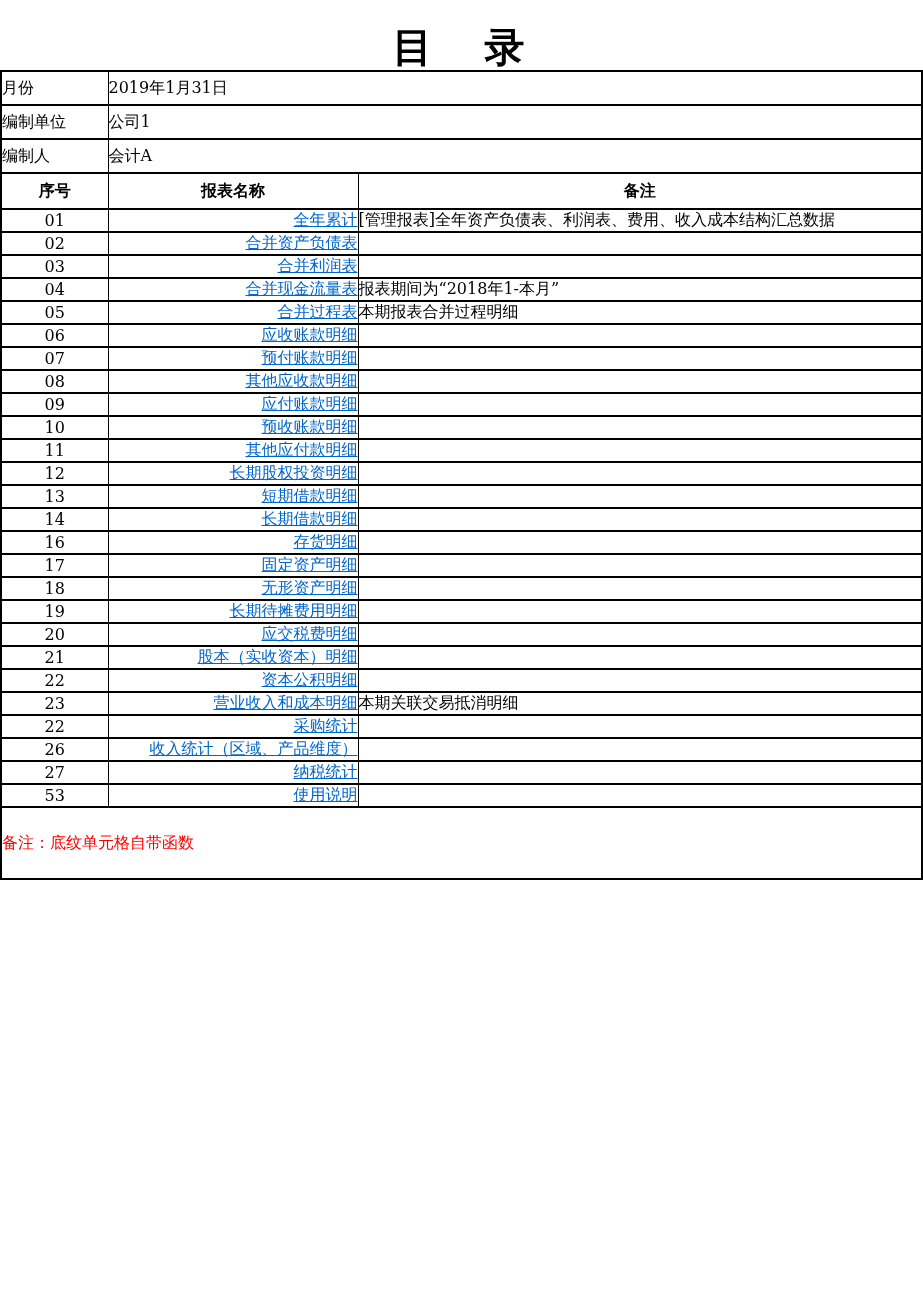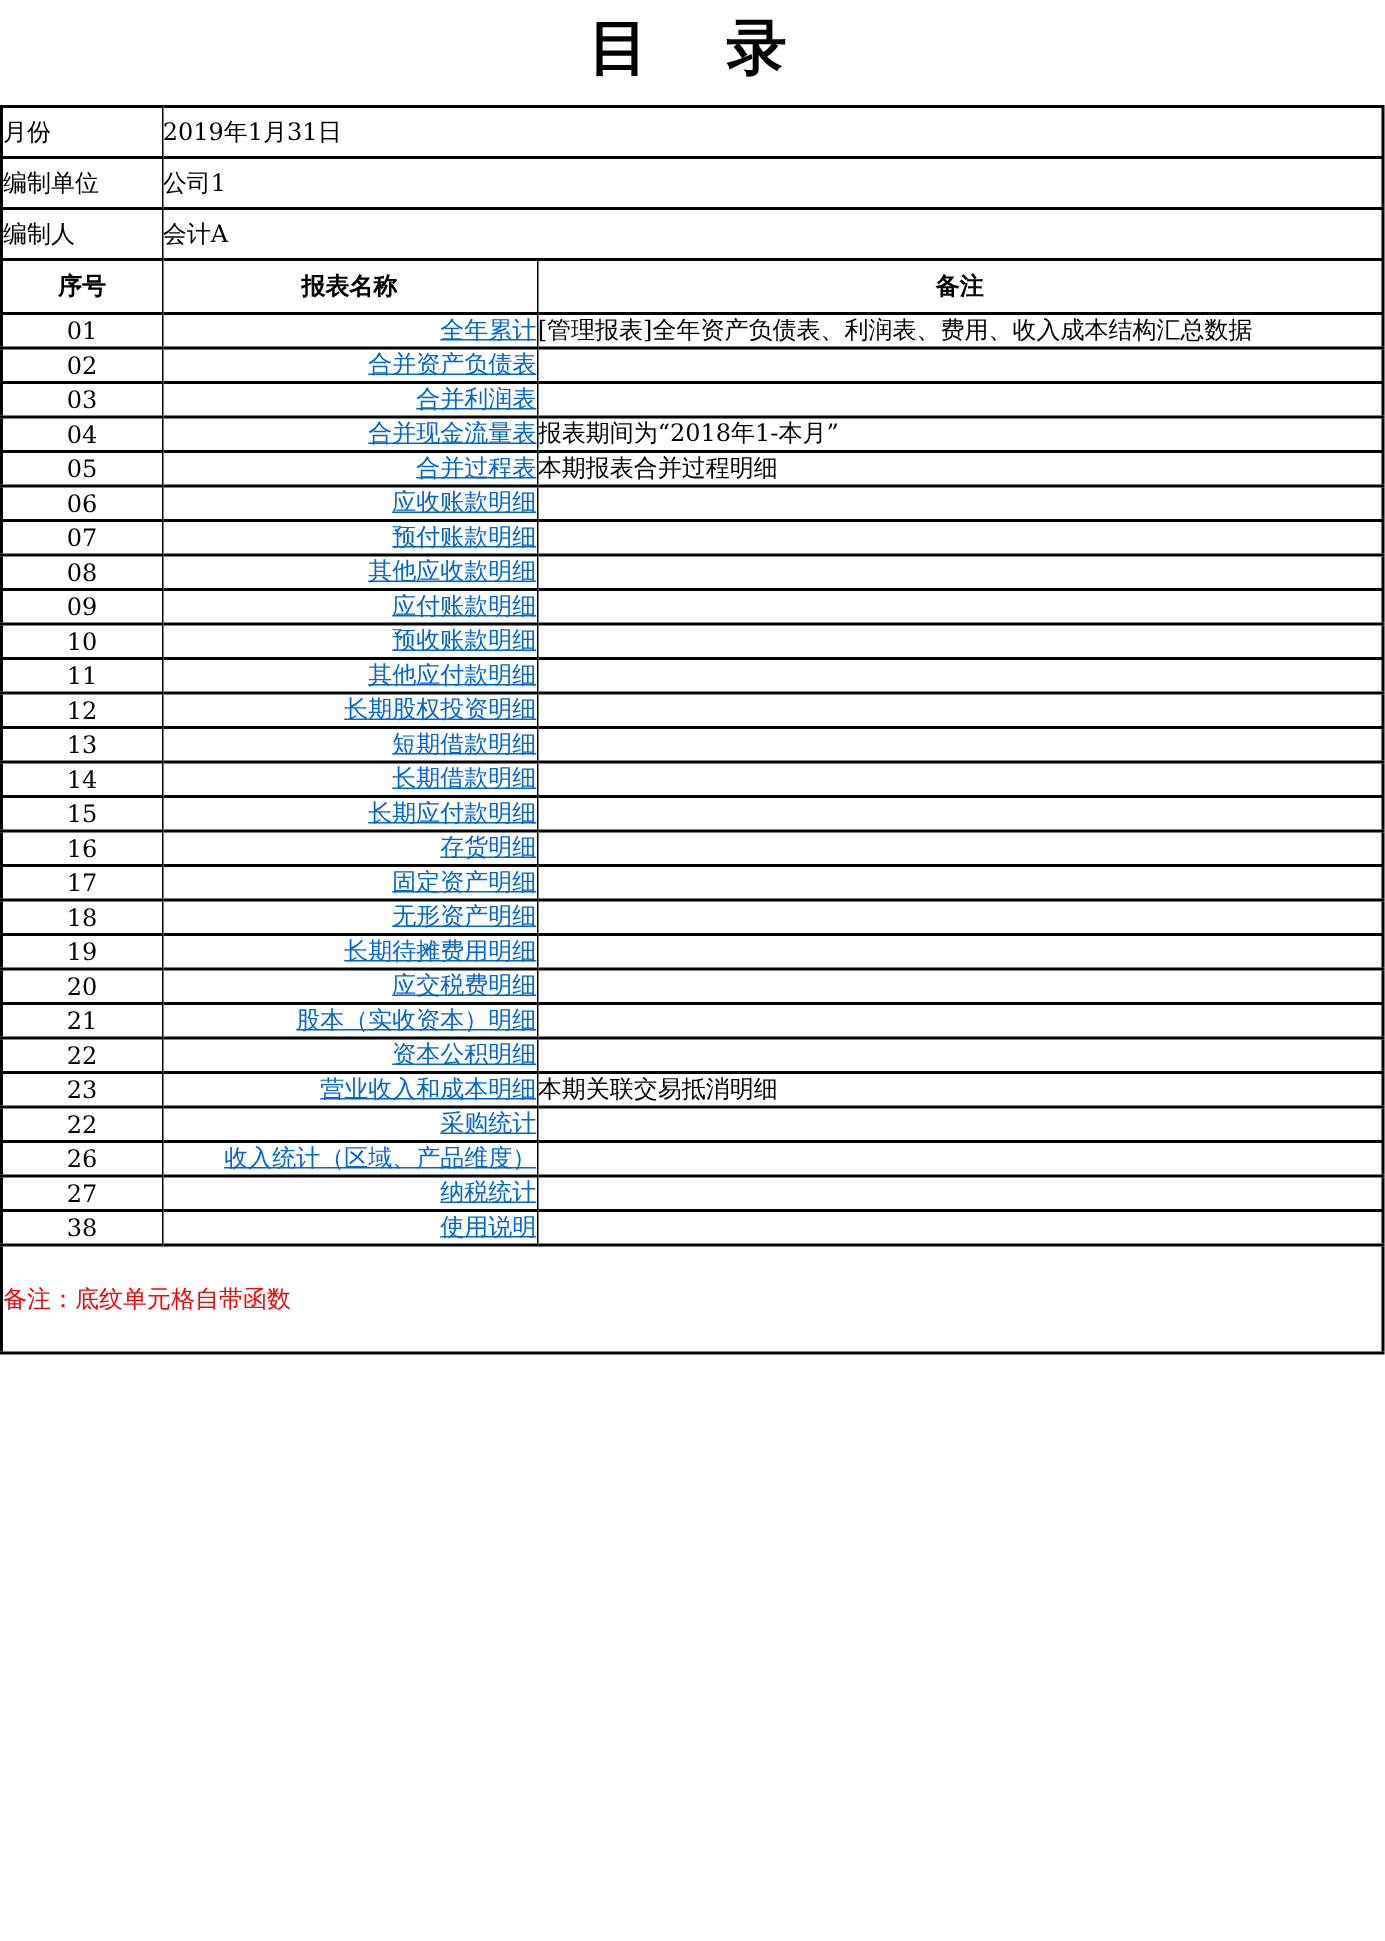--- a/index.html
+++ b/index.html
@@ -13,21 +13,21 @@
     position: relative;
     overflow: hidden;
     font-family: "DejaVu Serif", "Liberation Serif", serif;
     color: #000000;
     --link-color: #0066CC;
     --note-color: #FF0000;
     --border-color: #000000;
   }
   .page-title {
     position: absolute;
-    top: 4px;
+    top: 20px;
     left: 0;
     width: 923px;
     text-align: center;
     font-size: 40px;
     font-weight: bold;
     letter-spacing: 6px;
     margin: 0;
     white-space: pre;
   }
   table.contents-table {
@@ -196,25 +196,20 @@
         <td class="cell-index">13</td>
         <td class="cell-name"><a class="report-link">短期借款明细</a></td>
         <td class="cell-remark"></td>
       </tr>
       <tr class="data-row">
         <td class="cell-index">14</td>
         <td class="cell-name"><a class="report-link">长期借款明细</a></td>
         <td class="cell-remark"></td>
       </tr>
       <tr class="data-row">
-        <td class="cell-index">15</td>
-        <td class="cell-name"><a class="report-link">长期应付款明细</a></td>
-        <td class="cell-remark"></td>
-      </tr>
-      <tr class="data-row">
         <td class="cell-index">16</td>
         <td class="cell-name"><a class="report-link">存货明细</a></td>
         <td class="cell-remark"></td>
       </tr>
       <tr class="data-row">
         <td class="cell-index">17</td>
         <td class="cell-name"><a class="report-link">固定资产明细</a></td>
         <td class="cell-remark"></td>
       </tr>
       <tr class="data-row">
@@ -256,21 +251,21 @@
         <td class="cell-index">26</td>
         <td class="cell-name"><a class="report-link">收入统计（区域、产品维度）</a></td>
         <td class="cell-remark"></td>
       </tr>
       <tr class="data-row">
         <td class="cell-index">27</td>
         <td class="cell-name"><a class="report-link">纳税统计</a></td>
         <td class="cell-remark"></td>
       </tr>
       <tr class="data-row">
-        <td class="cell-index">38</td>
+        <td class="cell-index">53</td>
         <td class="cell-name"><a class="report-link">使用说明</a></td>
         <td class="cell-remark"></td>
       </tr>
     </tbody>
   <tbody>
     <tr class="footer-row">
       <td colspan="3" class="footer-cell">
         <span class="footer-note">备注：底纹单元格自带函数</span>
       </td>
     </tr>

